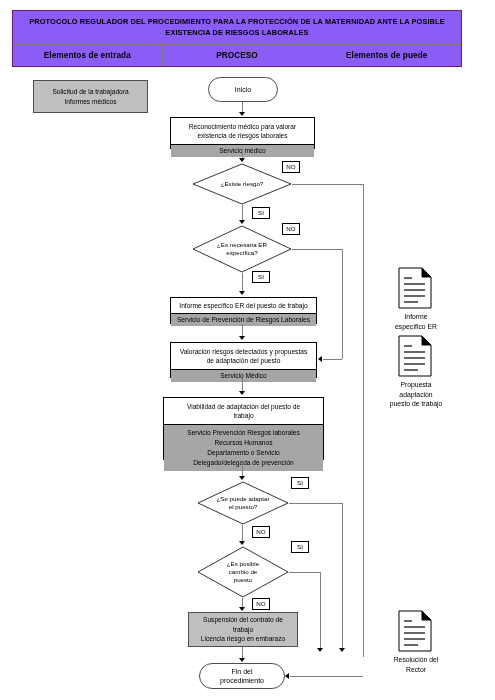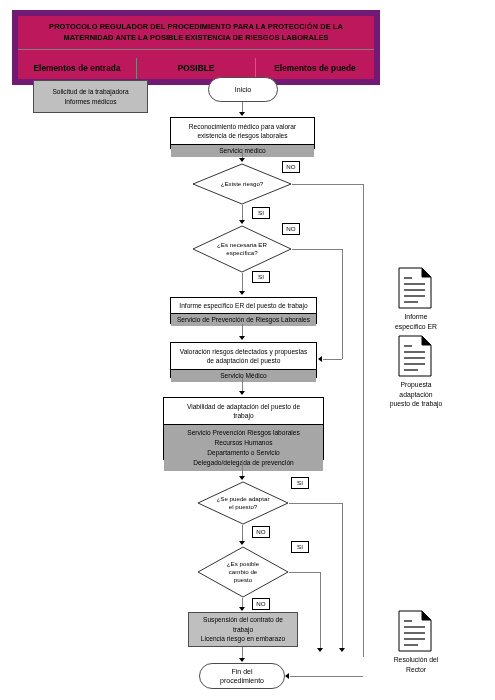--- a/index.html
+++ b/index.html
@@ -1,26 +1,26 @@
 <!DOCTYPE html>
 <html><head>
 <meta charset="utf-8">
 <style>
   html,body{margin:0;padding:0;background:#ffffff;}
   body{width:495px;height:700px;position:relative;overflow:hidden;
        font-family:"Liberation Sans","DejaVu Sans",sans-serif;color:#000;}
 
   
-  .hdr{position:absolute;left:12px;top:10px;width:368px;border:6px solid #701a75;
-       background:#be185d;box-sizing:border-box;}
+  .hdr{position:absolute;left:12px;top:10px;width:450px;border:1px solid #701a75;
+       background:#8b5cf6;box-sizing:border-box;}
   .hdr-title{padding:5px 6px 6px 6px;text-align:center;font-size:7.4px;font-weight:bold;
              line-height:11px;letter-spacing:.1px;border-bottom:1px solid #808080;}
   .hdr-cols{display:flex;}
   .hdr-cell{flex:1;text-align:center;font-size:8.2px;font-weight:bold;padding:6px 2px 6px 2px;
-            letter-spacing:.1px;margin-top:8px;}
+            letter-spacing:.1px;}
   .hdr-cell + .hdr-cell{border-left:1px solid #808080;}
 
   
   .node{position:absolute;box-sizing:border-box;}
 
   .termin{border:1px solid #4d4d4d;border-radius:14px;background:#fff;
           display:flex;align-items:center;justify-content:center;text-align:center;
           font-size:7px;line-height:9px;}
 
   .proc{border:1px solid #000;background:#fff;}
@@ -58,21 +58,21 @@
   .doc{position:absolute;}
   .doc-cap{position:absolute;text-align:center;font-size:6.8px;line-height:9.5px;}
 </style>
 </head>
 <body>
 
 <div class="hdr">
   <div class="hdr-title">PROTOCOLO REGULADOR DEL PROCEDIMIENTO PARA LA PROTECCIÓN DE LA MATERNIDAD ANTE LA POSIBLE EXISTENCIA DE RIESGOS LABORALES</div>
   <div class="hdr-cols">
     <div class="hdr-cell">Elementos de entrada</div>
-    <div class="hdr-cell">POSIBLE</div>
+    <div class="hdr-cell">PROCESO</div>
     <div class="hdr-cell">Elementos de puede</div>
   </div>
 </div>
 
 <div class="node grayblock" style="left:33px;top:80px;width:115px;height:33px;flex-direction:column;">
   <div>Solicitud de la trabajadora</div>
   <div>Informes médicos</div>
 </div>
 
 <div class="node termin" style="left:208px;top:77px;width:70px;height:25px;">

